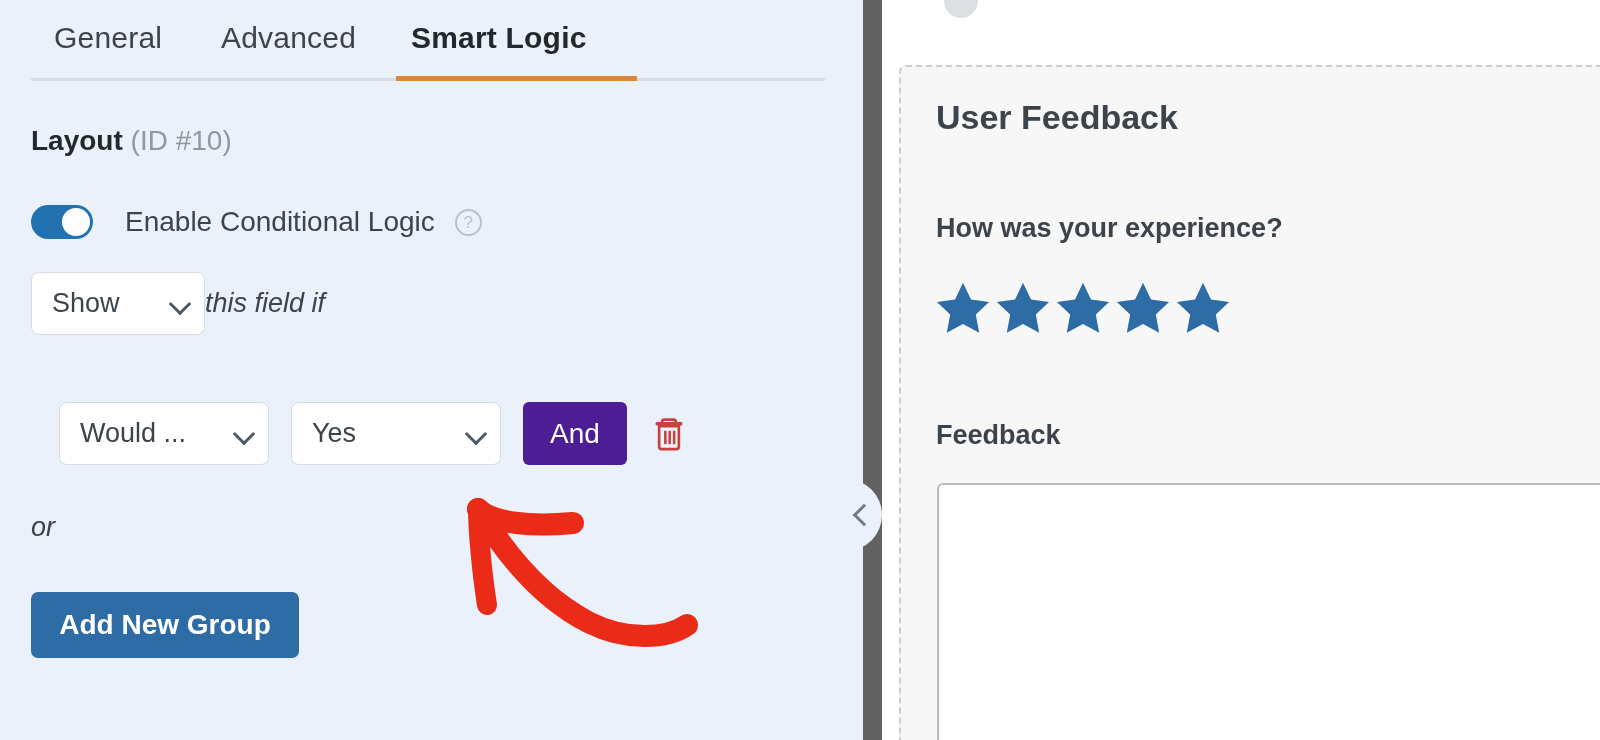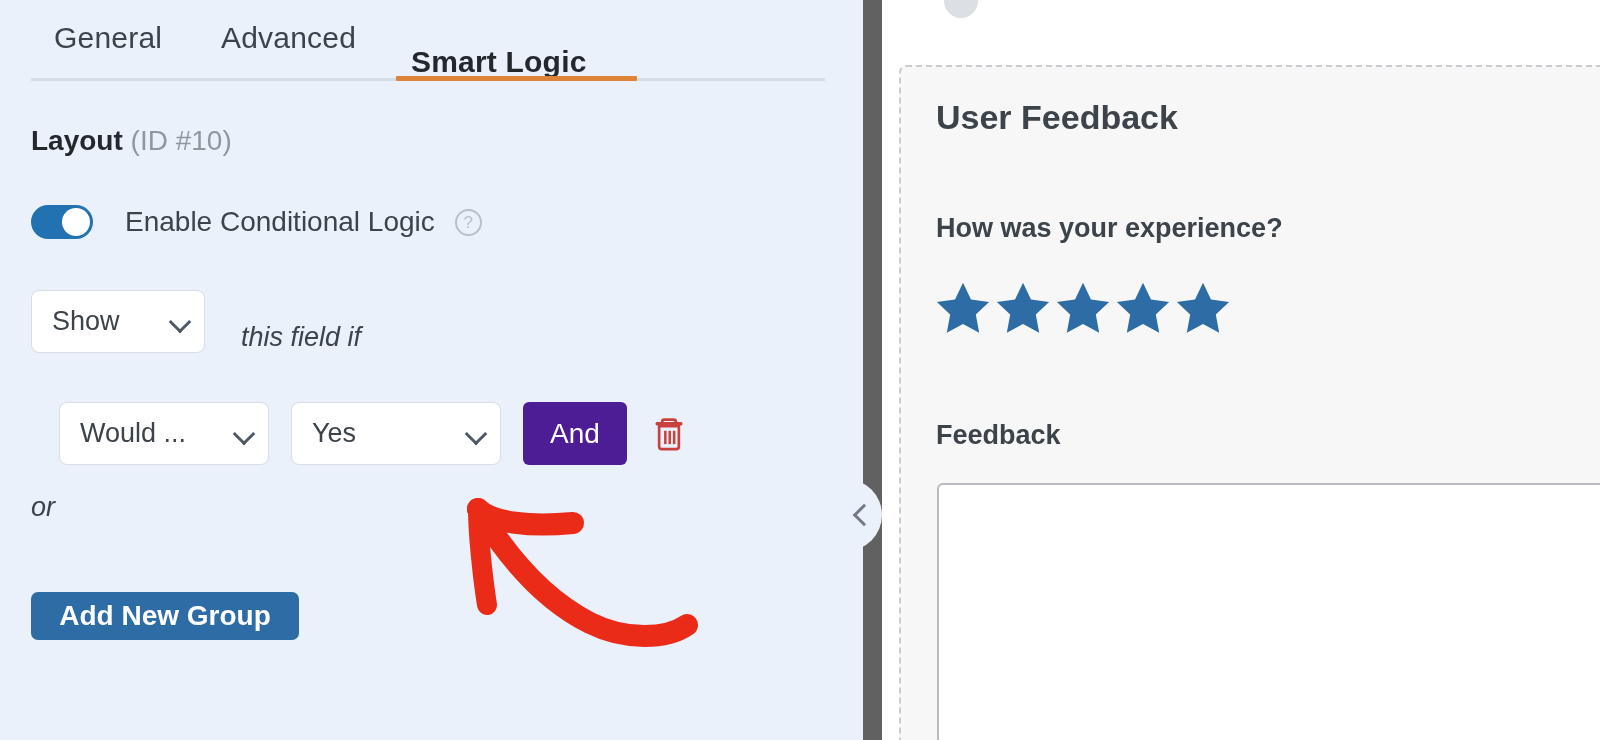--- a/index.html
+++ b/index.html
@@ -32,21 +32,21 @@
     position: absolute;
     top: 21px;
     font-size: 30px;
     color: #3c434a;
     letter-spacing: .2px;
     white-space: nowrap;
     cursor: pointer;
   }
   .tab.t0 { left: 23px; }
   .tab.t1 { left: 190px; }
-  .tab.t2 { left: 380px; font-weight: bold; color: #23282d; margin-top: 24px; }
+  .tab.t2 { left: 380px; font-weight: bold; color: #23282d; }
   #tab-underline-track {
     position: absolute;
     left: 0; top: 78px;
     width: 794px; height: 3px;
     background: #d4dce4;
   }
   #tab-underline-active {
     position: absolute;
     left: 365px; top: 76px;
     width: 241px; height: 5px;
@@ -100,22 +100,22 @@
     font-size: 17px;
     line-height: 23px;
     text-align: center;
     cursor: pointer;
     flex: 0 0 auto;
   }
 
   
   #show-row {
     position: absolute;
-    left: 31px; top: 290px;
-    display: flex; align-items: flex-end; gap: 36px;
+    left: 31px; top: 272px;
+    display: flex; align-items: center;
   }
   .select-box {
     height: 63px;
     background: #ffffff;
     border: 1px solid #d7dde3;
     border-radius: 8px;
     display: flex;
     align-items: center;
     justify-content: space-between;
     padding: 0 14px 0 20px;
@@ -173,29 +173,29 @@
   #delete-icon {
     margin-left: 26px;
     width: 32px; height: 36px;
     cursor: pointer;
     flex: 0 0 auto;
   }
 
   
   #or-text {
     position: absolute;
-    left: 31px; top: 492px;
+    left: 31px; top: 512px;
     font-size: 27px;
     font-style: italic;
     color: #3c434a;
   }
   #add-group-button {
     position: absolute;
     left: 31px; top: 592px;
-    width: 268px; height: 48px;
+    width: 268px; height: 66px;
     background: #2d6ca4;
     border: none;
     border-radius: 7px;
     color: #ffffff;
     font-size: 28px;
     font-weight: bold;
     font-family: "Liberation Sans", sans-serif;
     cursor: pointer;
   }
 

